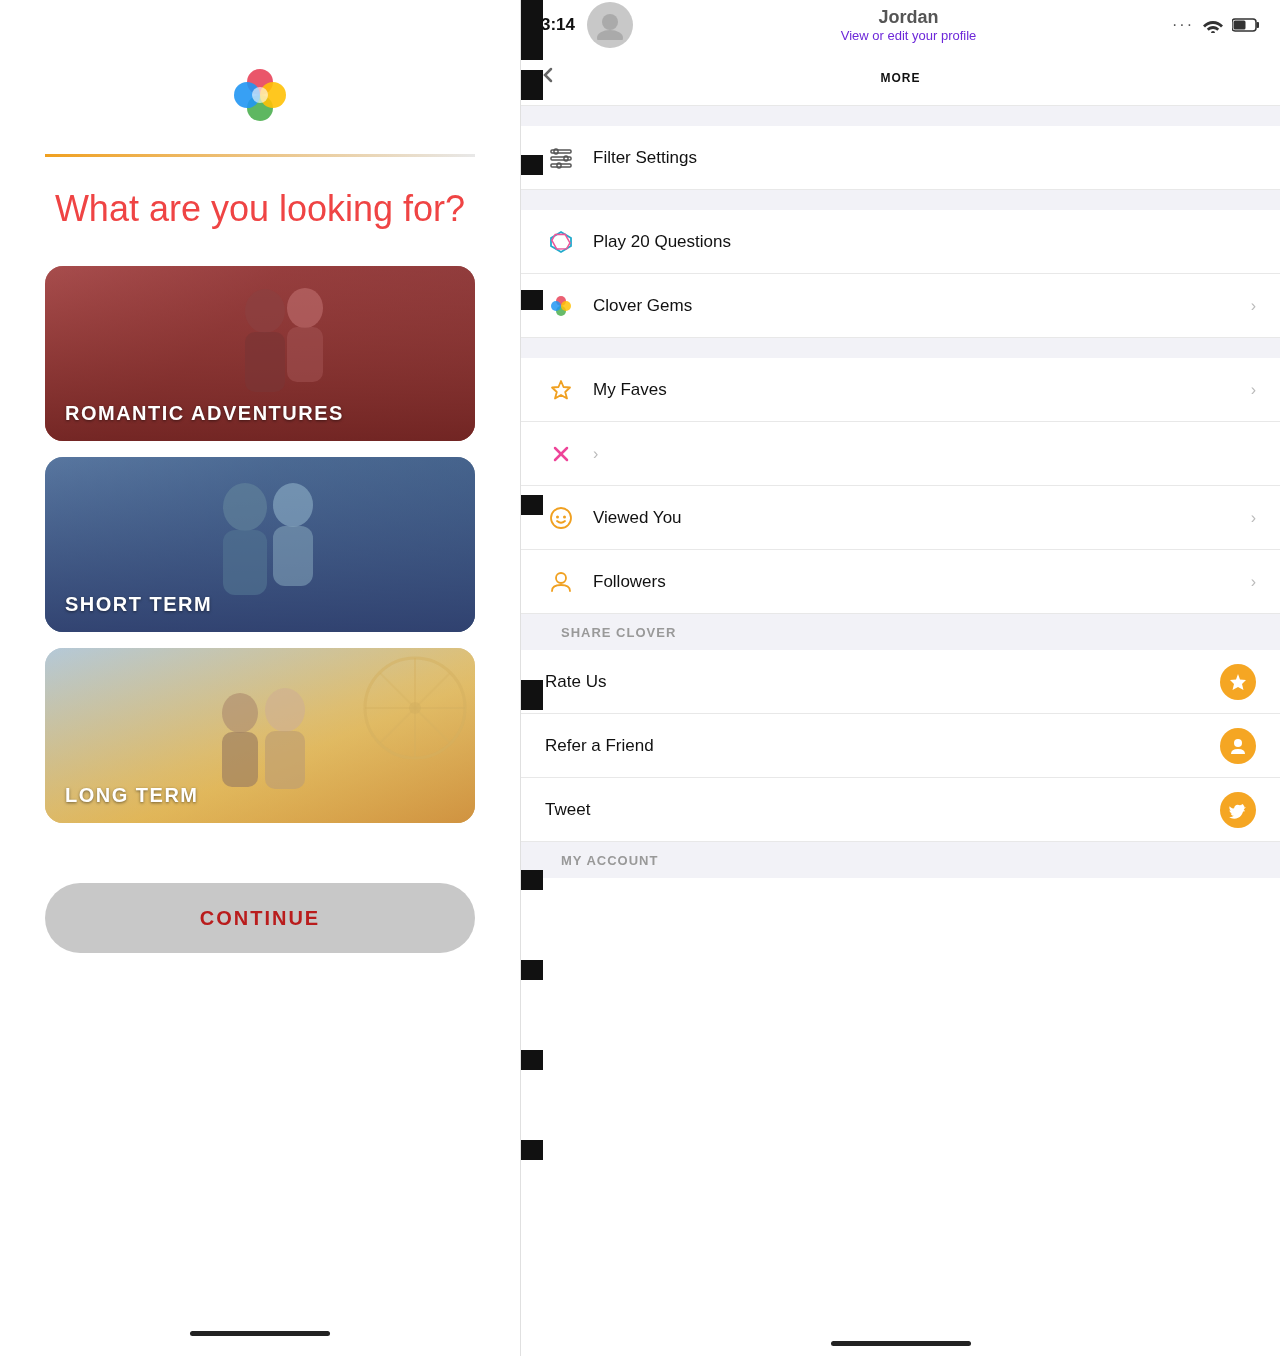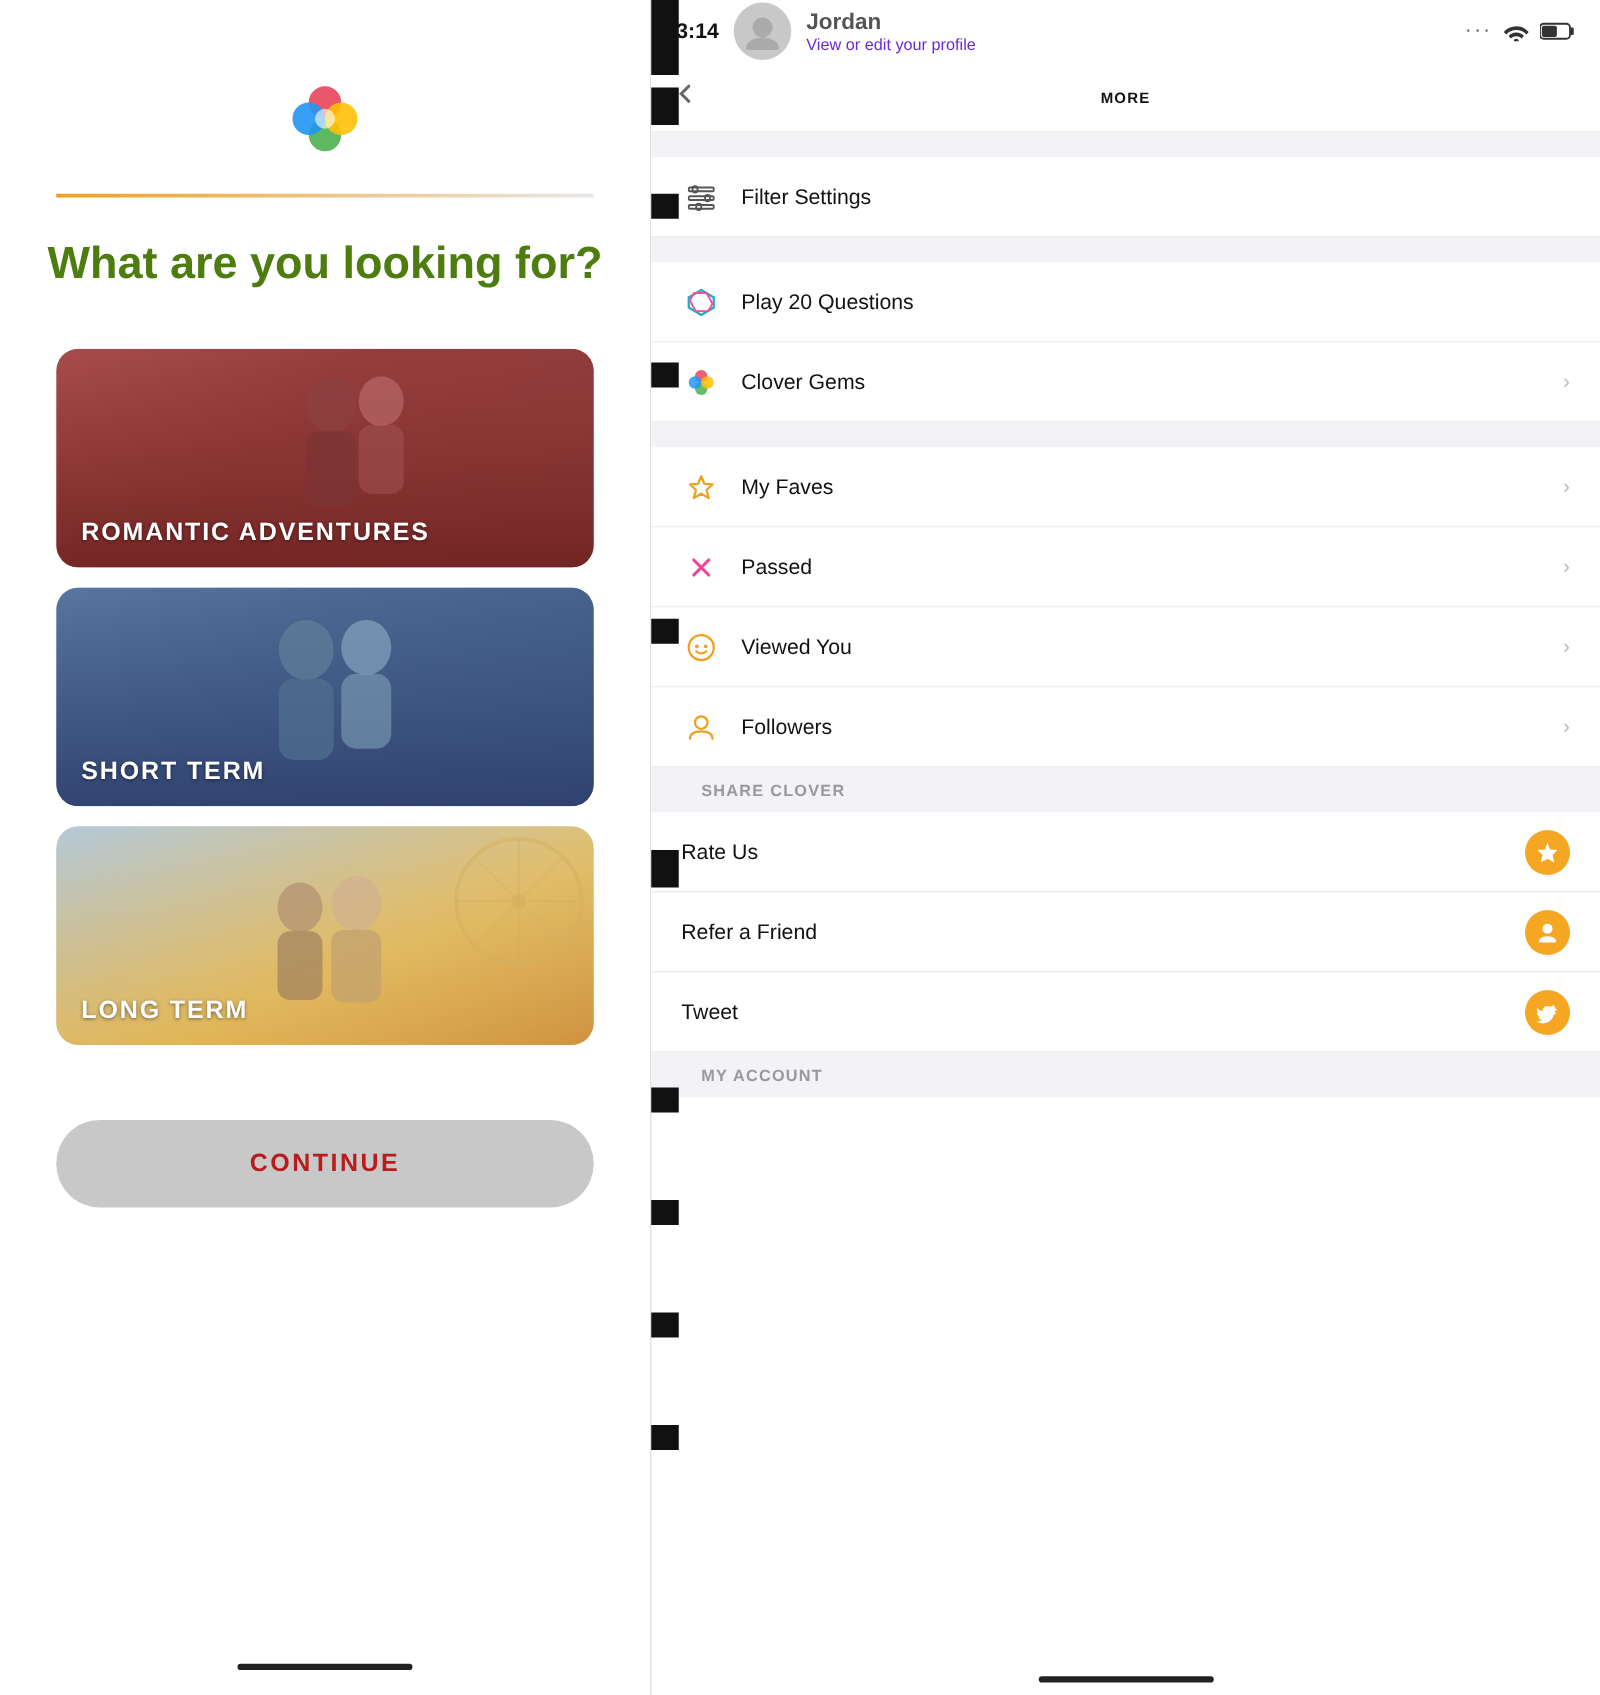--- a/index.html
+++ b/index.html
@@ -35,24 +35,24 @@
 
     .divider-line {
       width: 430px;
       height: 3px;
       background: linear-gradient(to right, #f0a020, #e8e8e8);
       margin-bottom: 30px;
     }
 
     .question-title {
       font-size: 36px;
-      font-weight: 700;
-      color: #4d7c0f;
+      font-weight: 400;
+      color: #ef4444;
       text-align: center;
-      margin-bottom: 48px;
+      margin-bottom: 36px;
       line-height: 1.2;
     }
 
     .options-container {
       display: flex;
       flex-direction: column;
       gap: 16px;
       width: 430px;
     }
 
@@ -205,20 +205,21 @@
       border-radius: 50%;
       background: #c8c8c8;
       display: flex;
       align-items: center;
       justify-content: center;
       margin-right: 12px;
     }
 
     .profile-info {
       flex: 1;
+      text-align: center;
     }
 
     .profile-name {
       font-size: 18px;
       font-weight: 600;
       color: #555;
     }
 
     .profile-sub {
       font-size: 13px;
@@ -574,21 +575,20 @@
     </div>
   </div>
 
   <div class="menu-item">
     <div class="menu-item-icon">
       <svg width="22" height="22" viewBox="0 0 22 22" xmlns="http://www.w3.org/2000/svg">
         <line x1="5" y1="5" x2="17" y2="17" stroke="#EE4499" stroke-width="2.5" stroke-linecap="round"></line>
         <line x1="17" y1="5" x2="5" y2="17" stroke="#EE4499" stroke-width="2.5" stroke-linecap="round"></line>
       </svg>
     </div>
-    <span class="menu-item-label">Passed</span>
     <div class="menu-item-right">
       <span class="chevron">›</span>
     </div>
   </div>
 
   <div class="menu-item">
     <div class="menu-item-icon">
       <svg width="24" height="24" viewBox="0 0 24 24" xmlns="http://www.w3.org/2000/svg">
         <circle cx="12" cy="12" r="10" fill="none" stroke="#F0A020" stroke-width="1.8"></circle>
 

